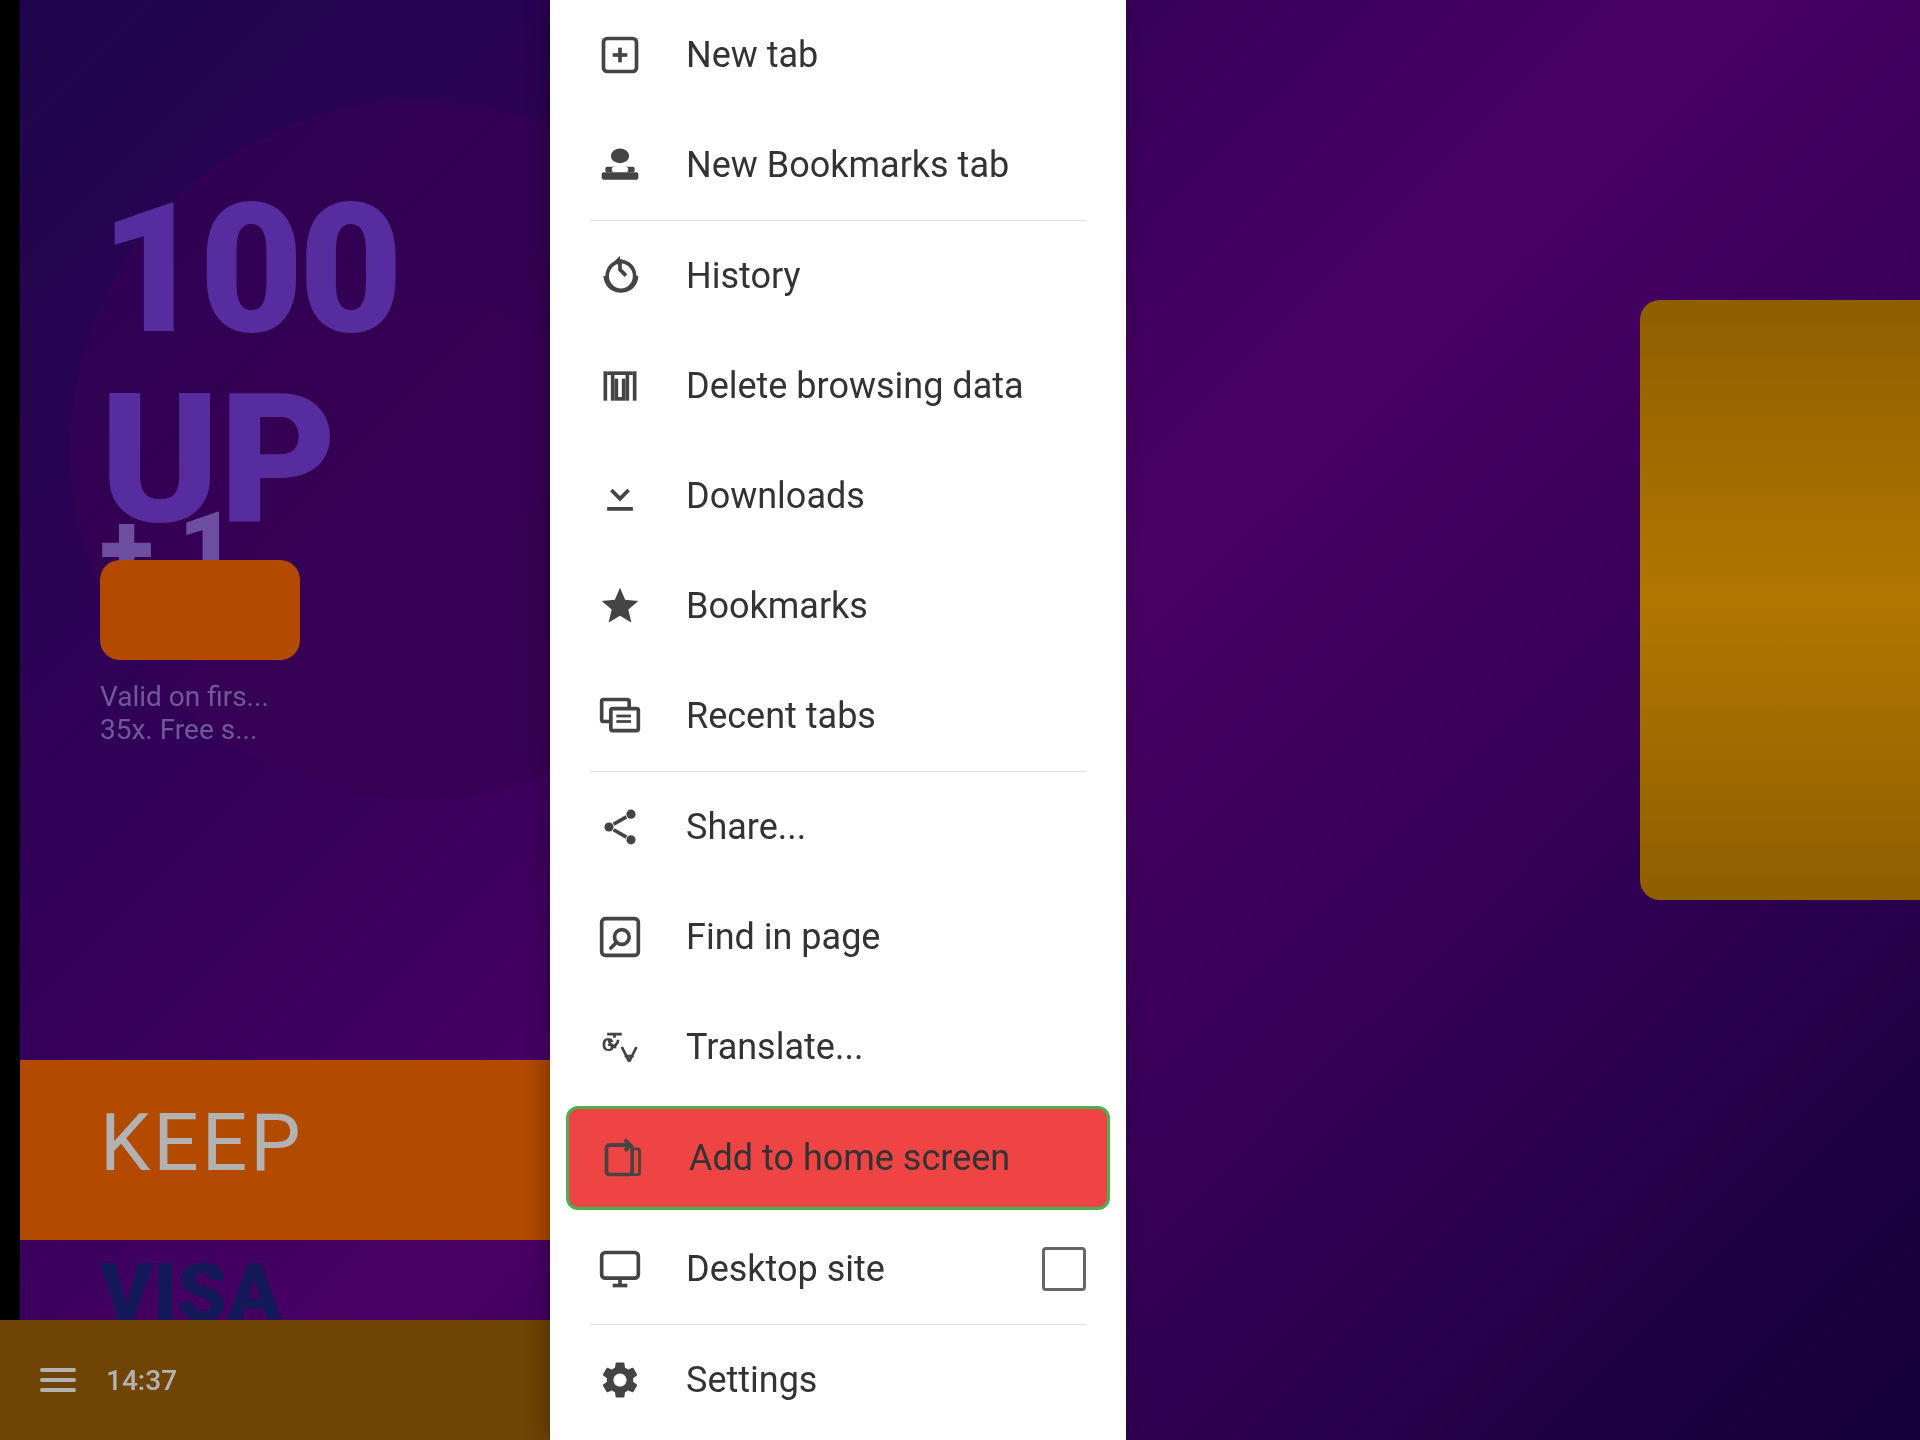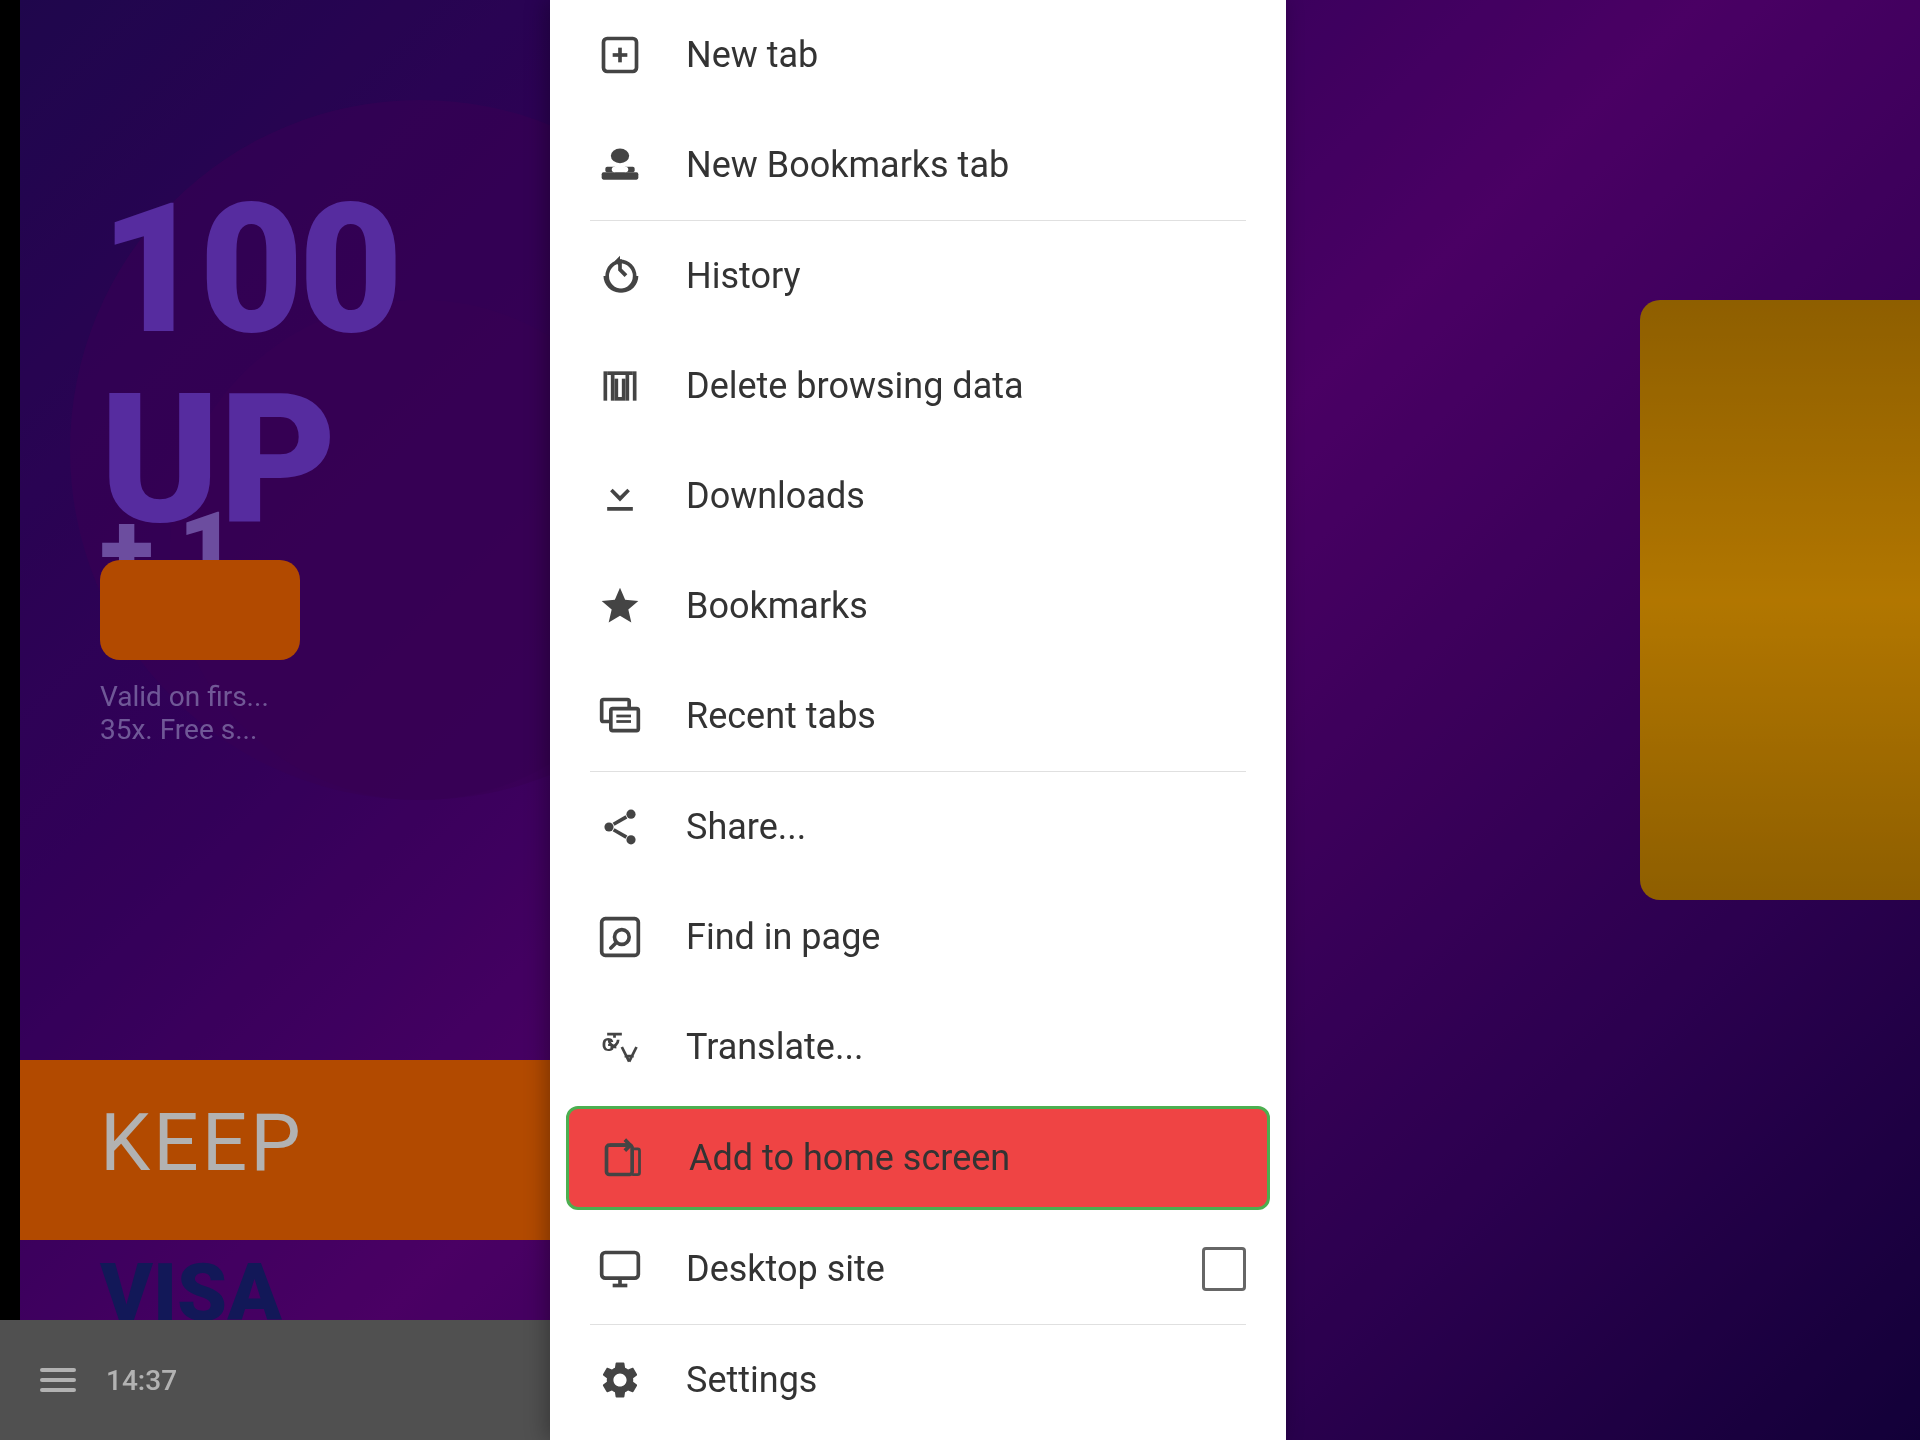--- a/index.html
+++ b/index.html
@@ -124,21 +124,21 @@
       color: #1a237e;
     }
 
     
     .nav-bar {
       position: absolute;
       bottom: 0;
       left: 0;
       width: 600px;
       height: 120px;
-      background: #737373;
+      background: #a16207;
       display: flex;
       align-items: center;
       padding: 16px 40px;
       gap: 20px;
     }
 
     .nav-time {
       color: white;
       font-size: 28px;
       font-weight: 500;
@@ -179,21 +179,21 @@
       width: 100%;
       height: 100%;
       background: rgba(0,0,0,0.3);
     }
 
     
     .context-menu {
       position: absolute;
       top: 0;
       left: 550px;
-      width: 736px;
+      width: 576px;
       height: 1440px;
       background: #ffffff;
       box-shadow: -4px 0 20px rgba(0,0,0,0.3);
       display: flex;
       flex-direction: column;
       overflow: hidden;
     }
 
     .menu-item {
       display: flex;

